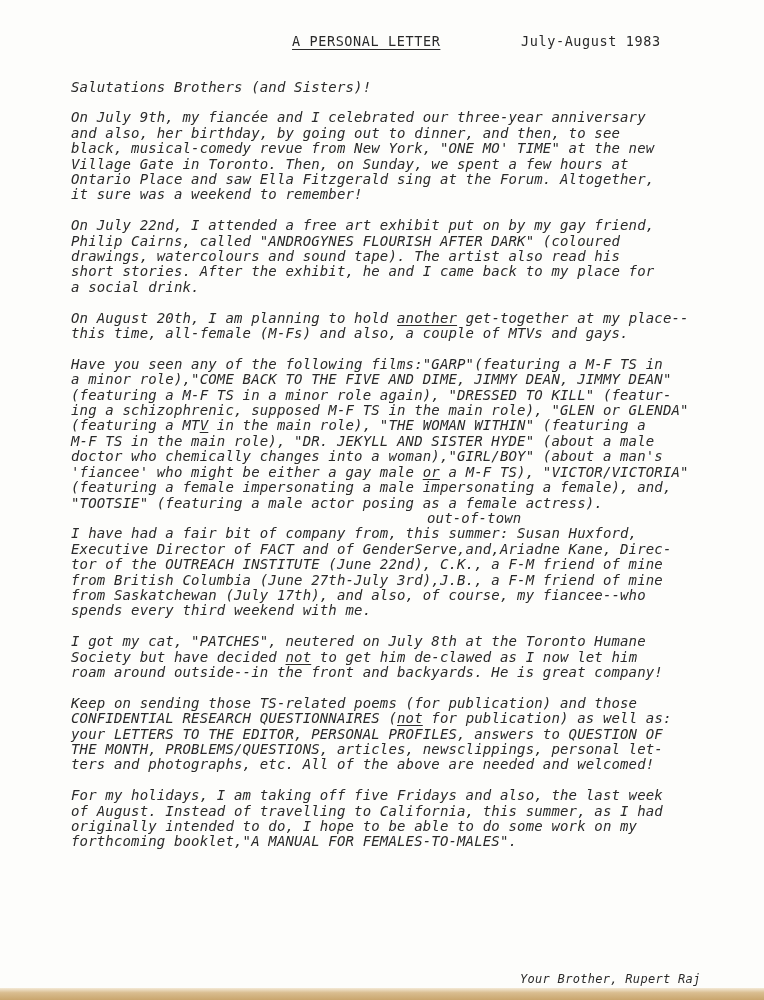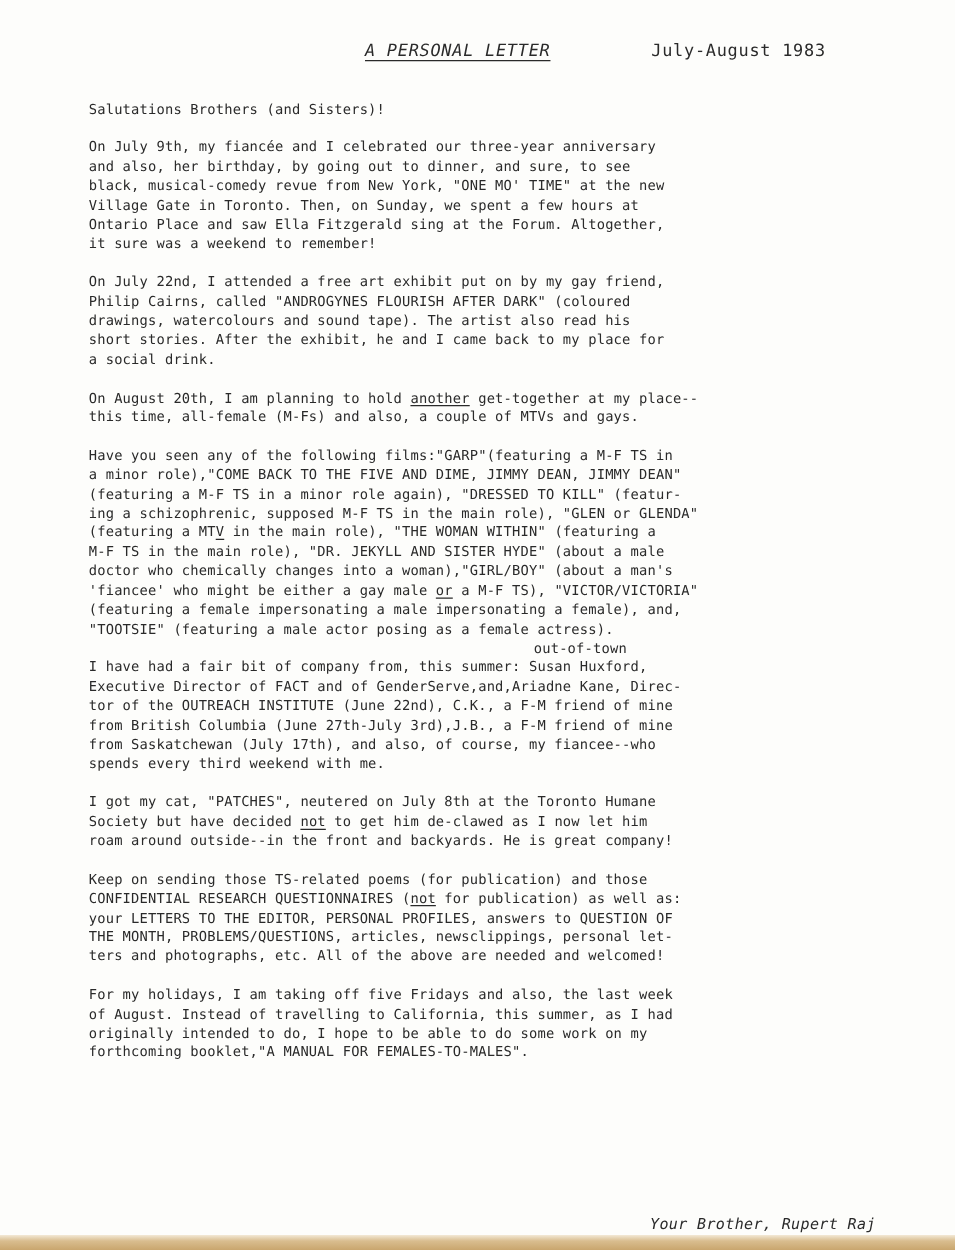--- a/index.html
+++ b/index.html
@@ -7,30 +7,30 @@
     width:764px; height:1000px; overflow:hidden;
     background:#fdfdfb;
     position:relative;
     font-family:"DejaVu Sans Mono", monospace;
     color:#2a2a2a;
   }
   .page { position:absolute; left:0; top:0; width:764px; height:1000px; }
   .title-row { position:absolute; top:33px; left:0; width:764px; height:20px; }
   .title {
     position:absolute; left:292px; top:0;
-    font-size:13.5px; font-style:italic; letter-spacing:0.6px;
+    font-size:13.5px; letter-spacing:0.6px;
     text-decoration:underline; text-underline-offset:3px;
   }
   .date {
     position:absolute; left:521px; top:0;
     font-size:13.5px; letter-spacing:0.6px;
   }
   .body-text {
     position:absolute; left:71px; top:80px; width:680px;
-    font-size:11px; line-height:15.4px;
+    font-size:14px; font-style:italic; line-height:15.4px;
     letter-spacing:0.15px;
   }
   .para { margin:0 0 15.4px 0; white-space:pre-wrap; }
   .greeting { margin:0 0 15px 0; }
   .u { text-decoration:underline; text-underline-offset:2px;text-align:center; }
   .insert-line { white-space:pre; margin:0; }
   .signature {
     position:absolute; left:520px; top:972px;
     font-size:12px; font-style:italic; letter-spacing:0.3px;
   }
@@ -46,21 +46,21 @@
 
   <div class="title-row">
     <span class="title">A PERSONAL LETTER</span>
     <span class="date">July-August 1983</span>
   </div>
 
   <div class="body-text">
     <div class="para greeting">Salutations Brothers (and Sisters)!</div>
 
     <div class="para"><span>On July 9th, my fiancée and I celebrated our three-year anniversary</span>
-<span>and also, her birthday, by going out to dinner, and sure, to see</span>
+<span>and also, her birthday, by going out to dinner, and then, to see</span>
 <span>black, musical-comedy revue from New York, "ONE MO' TIME" at the new</span>
 <span>Village Gate in Toronto. Then, on Sunday, we spent a few hours at</span>
 <span>Ontario Place and saw Ella Fitzgerald sing at the Forum. Altogether,</span>
 <span>it sure was a weekend to remember!</span></div>
 
     <div class="para"><span>On July 22nd, I attended a free art exhibit put on by my gay friend,</span>
 <span>Philip Cairns, called "ANDROGYNES FLOURISH AFTER DARK" (coloured</span>
 <span>drawings, watercolours and sound tape). The artist also read his</span>
 <span>short stories. After the exhibit, he and I came back to my place for</span>
 <span>a social drink.</span></div>

